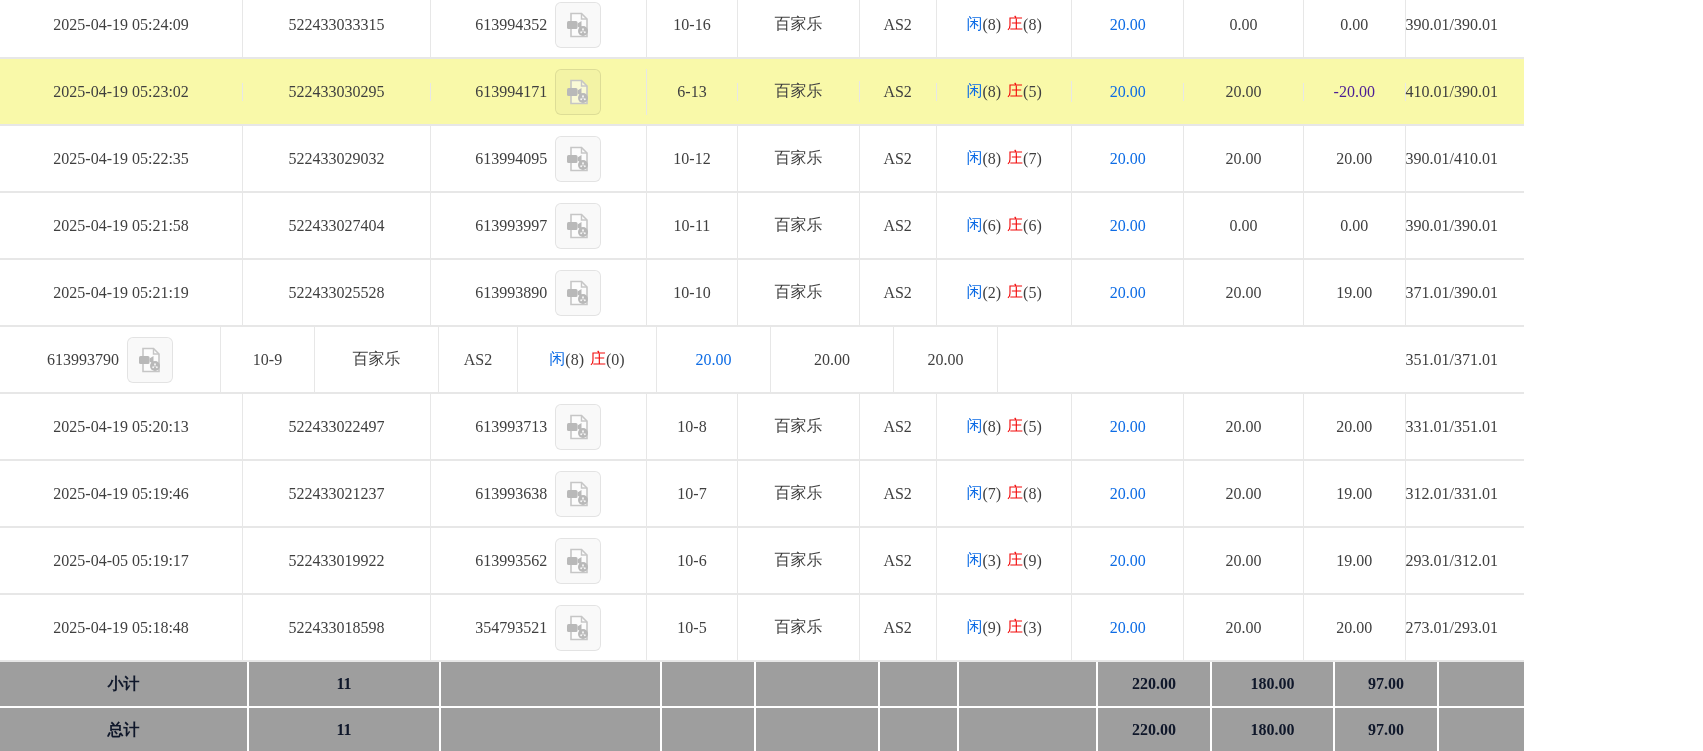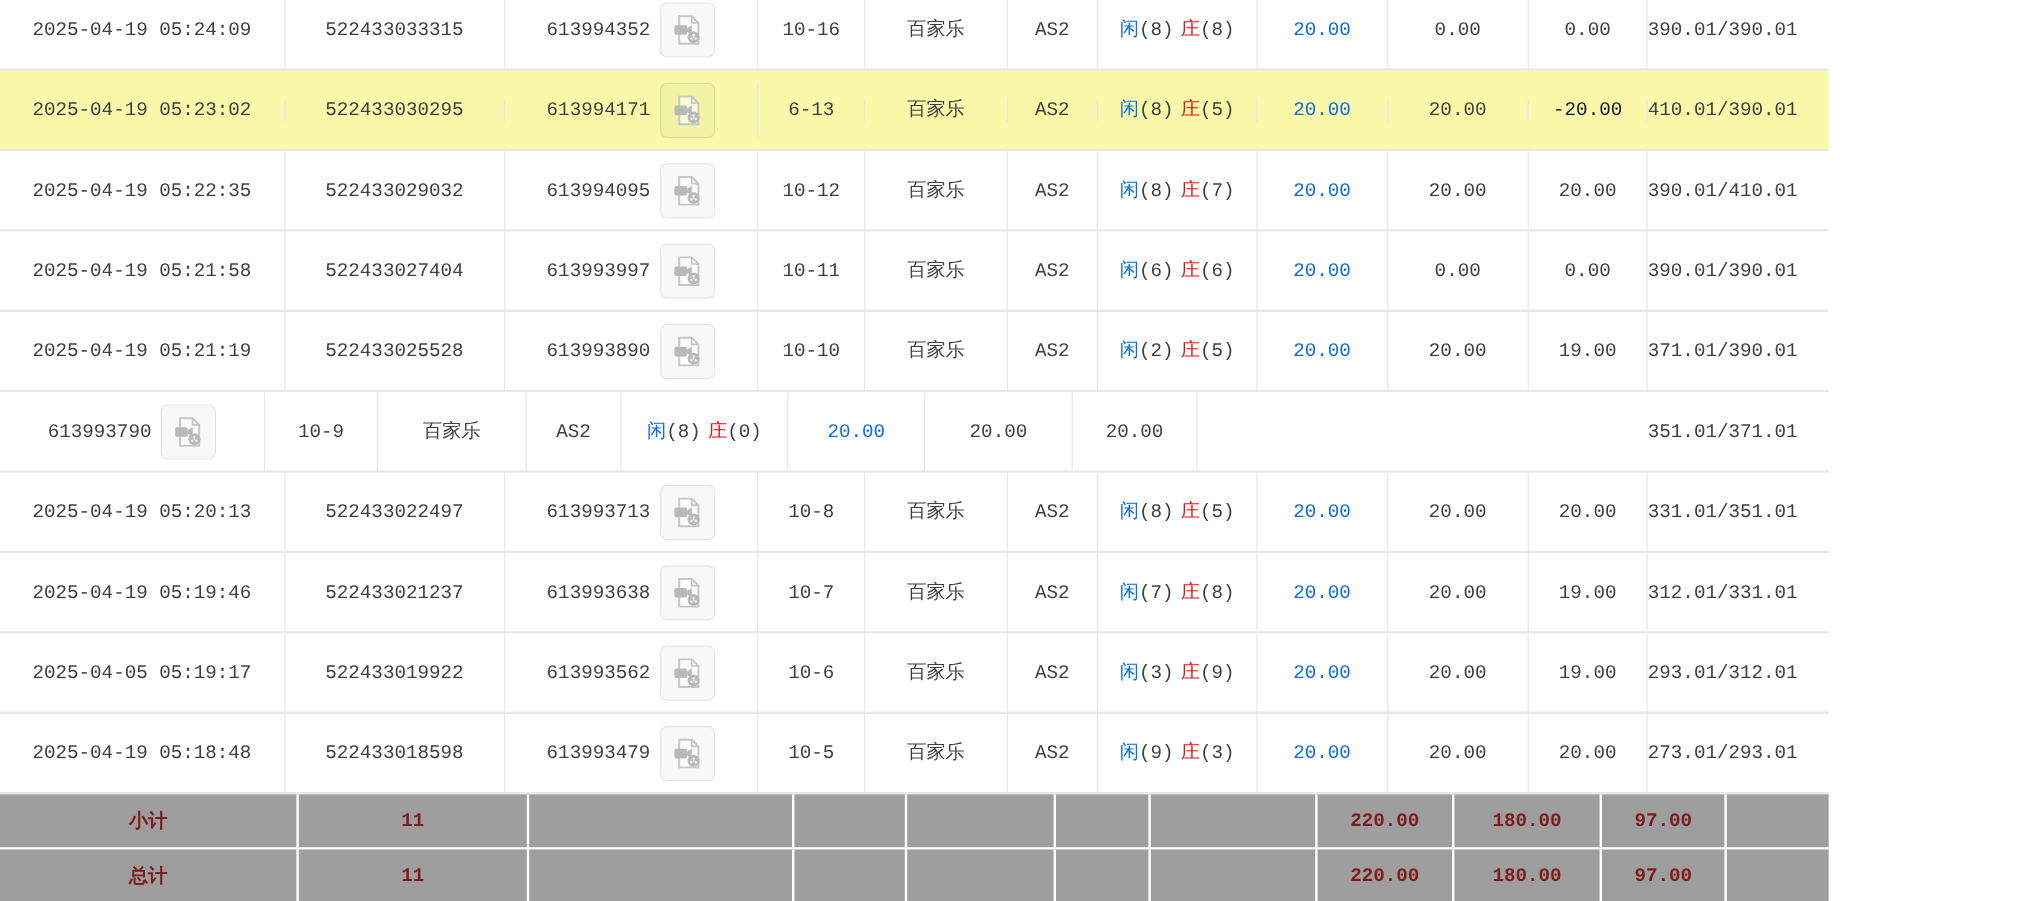--- a/index.html
+++ b/index.html
@@ -1,45 +1,45 @@
 <!DOCTYPE html>
 <html><head>
 <meta charset="utf-8">
 <style>
   html,body{margin:0;padding:0;background:#fff;}
   .viewport{
     width:1524px;height:751px;overflow:hidden;background:#fff;position:relative;
-    font-family:Liberation Mono, monospace;
+    font-family:Liberation Serif, serif;
   }
   .tablewrap{margin-top:-8px;}
   .row{display:flex;height:67px;box-sizing:border-box;border-bottom:2px solid #e7e7e7;background:#fff;}
   .row.highlight{background:#f9f9a9;align-items:center;}
   .cell{
     display:flex;align-items:center;justify-content:center;
     box-sizing:border-box;border-right:1px solid #e7e7e7;
     font-size:16px;color:#3f3f3f;white-space:nowrap;
   }
   .c1{width:249px}.c2{width:192px}.c3{width:221px}.c4{width:94px}.c5{width:124px}
   .c6{width:79px}.c7{width:139px}.c8{width:114px}.c9{width:123px}.c10{width:104px}
   .c11{flex:1;border-right:none;justify-content:flex-end;padding-right:26px;}
   .blue{color:#0d6ce5;}
   .pl{color:#0d6ce5;}
   .bk{color:#f20c0c;}
-  .neg{color:#0f172a;}
+  .neg{color:#4c1d95;}
   .sp{width:6px;display:inline-block;}
   .vbtn{
     width:46px;height:46px;margin-left:8px;flex:0 0 auto;
     border-radius:6px;border:1px solid rgba(0,0,0,0.09);
     background:rgba(0,0,0,0.025);
     display:flex;align-items:center;justify-content:center;
     cursor:pointer;padding:0;
   }
   
   .srow{display:flex;height:46px;box-sizing:border-box;background:#9e9e9e;border-bottom:2px solid #fff;}
-  .srow .cell{color:#7f1d1d;font-weight:bold;border-right:2px solid #fff;background:transparent;}
+  .srow .cell{color:#0f172a;font-weight:bold;border-right:2px solid #fff;background:transparent;}
   .srow .c11{border-right:none;}
 </style>
 </head>
 <body>
 
 <div class="viewport">
   <div class="tablewrap">
 
     <div>
   <div class="row">
@@ -514,21 +514,21 @@
   </div>
 
   <div class="row">
     <div class="cell c1">
             <span>2025-04-19 05:18:48</span>
           </div>
     <div class="cell c2">
             <span>522433018598</span>
           </div>
     <div class="cell c3">
-      <span>613993479</span>
+      <span>354793521</span>
       <button class="vbtn">
         <svg width="28" height="28" viewBox="0 0 28 28">
           <path d="M7 2.5 H17.5 L23 8 V25.5 H7 Z" fill="rgba(255,255,255,0.55)" stroke="#c6c6c6" stroke-width="1.6"></path>
           <path d="M17.5 2.5 V8 H23" fill="none" stroke="#c6c6c6" stroke-width="1.4"></path>
           <rect x="3" y="10" width="10.5" height="8" rx="1.5" fill="#b9b9b9"></rect>
           <polygon points="13.5,12.5 17.5,10 17.5,18 13.5,15.5" fill="#b9b9b9"></polygon>
           <circle cx="19" cy="20" r="5" fill="#b9b9b9"></circle>
           <circle cx="19" cy="18.2" r="1" fill="#f4f4f4"></circle>
           <circle cx="17.2" cy="21.2" r="1" fill="#f4f4f4"></circle>
           <circle cx="20.8" cy="21.2" r="1" fill="#f4f4f4"></circle>

